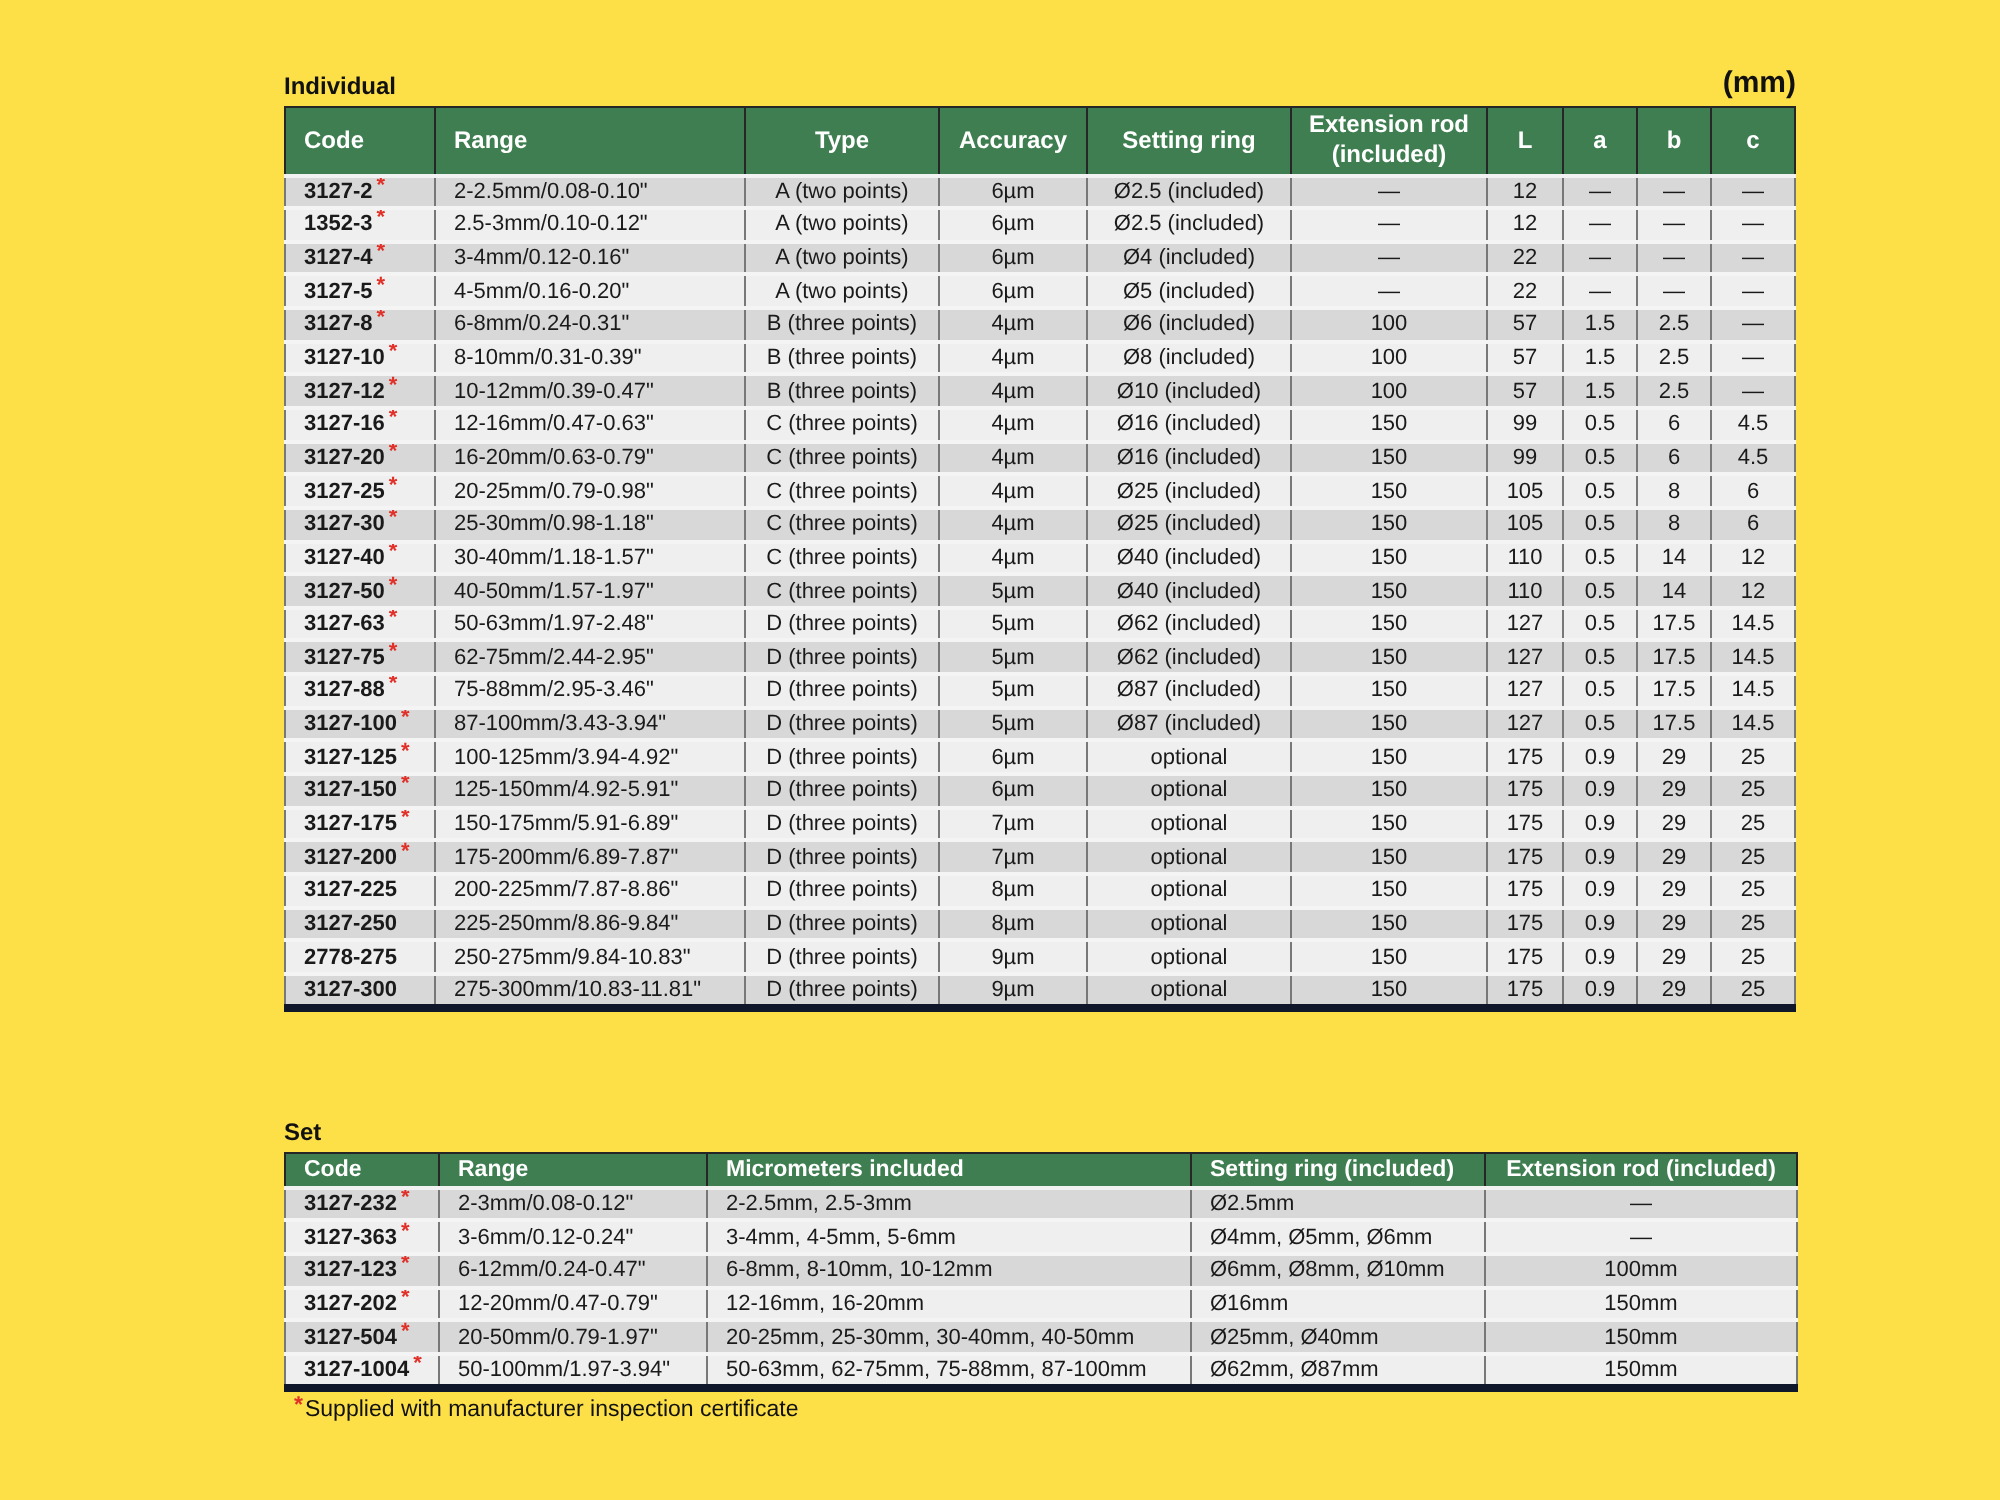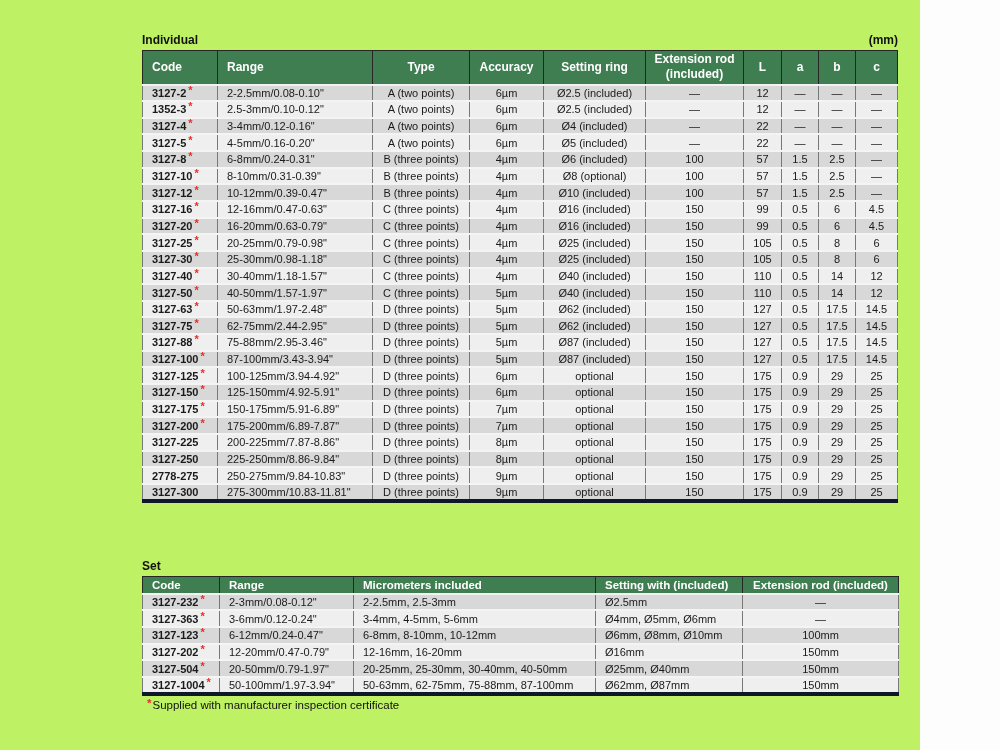--- a/index.html
+++ b/index.html
@@ -1,24 +1,24 @@
 <!DOCTYPE html>
 <html style="--green: #3e7e50; --row-odd: #d8d8d8; --row-even: #efefef; --star-red: #e03028;"><head>
 <meta charset="utf-8">
 <style>
   * { margin: 0; padding: 0; box-sizing: border-box; }
   html, body { width: 1000px; height: 750px; background: #fdfdfd; font-family: "Liberation Sans", sans-serif; }
-  .page { position: relative; width: 920px; height: 750px; background: #bef264; overflow: hidden; }
+  .page { position: relative; width: 1000px; height: 750px; background: #fde047; overflow: hidden; }
 
   .section-individual { position: absolute; left: 142px; top: 33px; width: 756px; }
   .section-set        { position: absolute; left: 142px; top: 559px; width: 756px; }
 
   .title-row { display: flex; justify-content: space-between; align-items: flex-end; margin-bottom: 3px; }
   .section-title { font-size: 12px; font-weight: bold; color: #111; }
-  .unit-label    { font-size: 12px; font-weight: bold; color: #111; }
+  .unit-label    { font-size: 15px; font-weight: bold; color: #111; }
 
   table { border-collapse: collapse; table-layout: fixed; width: 756px; }
 
   
   thead th {
     background: var(--green);
     color: #fff;
     font-weight: bold;
     font-size: 12px;
     border: 1px solid #262626;
@@ -153,21 +153,21 @@
             <td class="">57</td>
             <td class="">1.5</td>
             <td class="">2.5</td>
             <td class="">—</td>
           </tr>
           <tr>
             <td class="code al"><span>3127-10</span><span class="star">*</span></td>
             <td class="al">8-10mm/0.31-0.39"</td>
             <td class="">B (three points)</td>
             <td class="">4µm</td>
-            <td class="">Ø8 (optional)</td>
+            <td class="">Ø8 (included)</td>
             <td class="">100</td>
             <td class="">57</td>
             <td class="">1.5</td>
             <td class="">2.5</td>
             <td class="">—</td>
           </tr>
           <tr>
             <td class="code al"><span>3127-12</span><span class="star">*</span></td>
             <td class="al">10-12mm/0.39-0.47"</td>
             <td class="">B (three points)</td>
@@ -409,21 +409,21 @@
           <col style="width:134px">
           <col style="width:242px">
           <col style="width:147px">
           <col style="width:156px">
       </colgroup>
       <thead>
         <tr>
           <th class="al">Code</th>
           <th class="al">Range</th>
           <th class="al">Micrometers included</th>
-          <th class="al">Setting with (included)</th>
+          <th class="al">Setting ring (included)</th>
           <th>Extension rod (included)</th>
         </tr>
       </thead>
       <tbody id="set-body">
           <tr>
             <td class="code al"><span>3127-232</span><span class="star">*</span></td>
             <td class="al">2-3mm/0.08-0.12"</td>
             <td class="al">2-2.5mm, 2.5-3mm</td>
             <td class="al">Ø2.5mm</td>
             <td class="">—</td>

